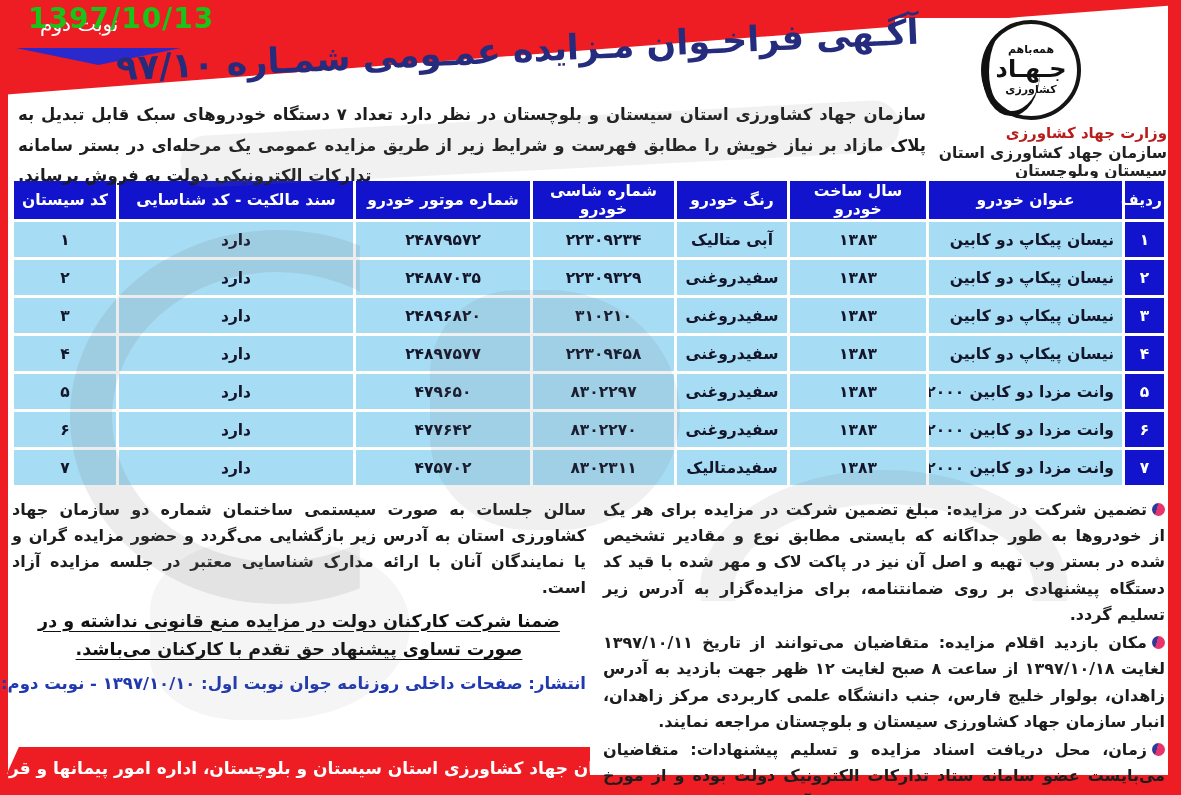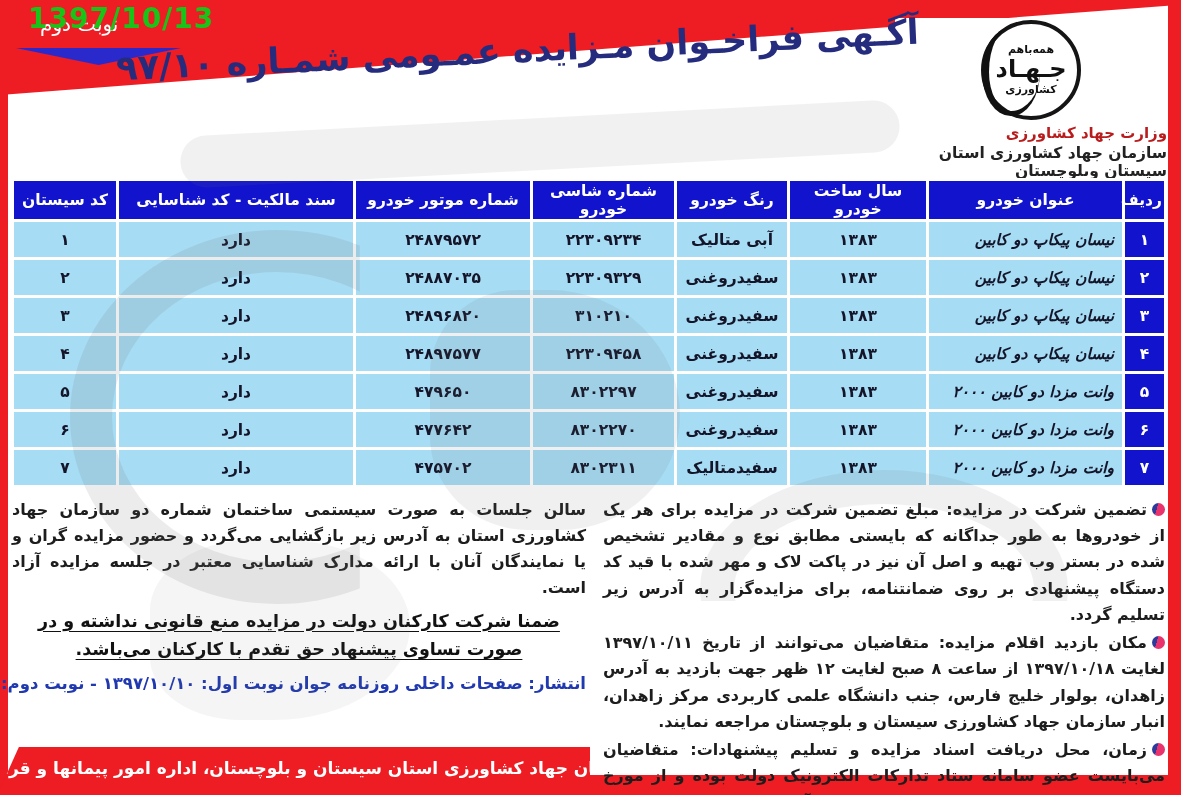--- a/index.html
+++ b/index.html
@@ -71,21 +71,21 @@
   table.vehicles th{
     background:#1213cc; color:#fff; font-size:15.5px; font-weight:800;
     border:3px solid #ffffff; height:34px; padding:1px 2px;
   }
   table.vehicles td{
     background:#a6dcf4; color:#15152a; font-size:15.5px; font-weight:700;
     border:3px solid #ffffff; height:33px; text-align:center; padding:1px 4px;
     overflow:hidden; white-space:nowrap;
   }
   table.vehicles td.idx{background:#1213cc; color:#ffffff; font-weight:800;}
-  table.vehicles td.vtitle{text-align:right; padding-right:8px;font-style:italic;}
+  table.vehicles td.vtitle{text-align:right; padding-right:8px;}
   
   .notes-right{
     position:absolute; right:16px; top:497px; width:562px; z-index:4;
     font-size:16px; line-height:1.64; color:#1d1d1d; font-weight:600; text-align:justify;
   }
   .notes-left{
     position:absolute; left:12px; top:497px; width:574px; z-index:4;
     font-size:16px; line-height:1.62; color:#1d1d1d; font-weight:600; text-align:justify;
   }
   .note{margin-bottom:2px;}
@@ -141,20 +141,21 @@
     <div class="logo-circle">
       <div class="logo-crescent"></div>
       <div class="logo-l1">همه‌باهم</div>
       <div class="logo-l2">جـهـاد</div>
       <div class="logo-l3">کشاورزی</div>
     </div>
     <div class="ministry">وزارت جهاد کشاورزی</div>
     <div class="organization">سازمان جهاد کشاورزی استان سیستان وبلوچستان</div>
   </div>
 
+  <div class="intro">سازمان جهاد کشاورزی استان سیستان و بلوچستان در نظر دارد تعداد ۷ دستگاه خودروهای سبک قابل تبدیل به پلاک مازاد بر نیاز خویش را مطابق فهرست و شرایط زیر از طریق مزایده عمومی یک مرحله‌ای در بستر سامانه تدارکات الکترونیکی دولت به فروش برساند.</div>
 
   <div class="tbl-wrap">
     <table class="vehicles">
       <colgroup>
         <col style="width:42px">
           <col style="width:196px">
           <col style="width:139px">
           <col style="width:113px">
         <col style="width:144px">
           <col style="width:177px">

